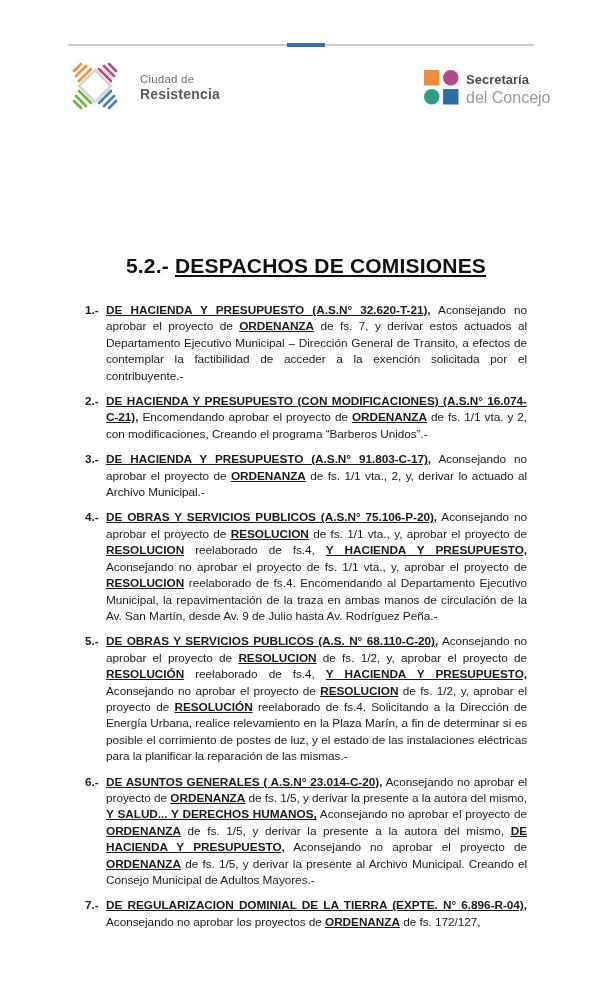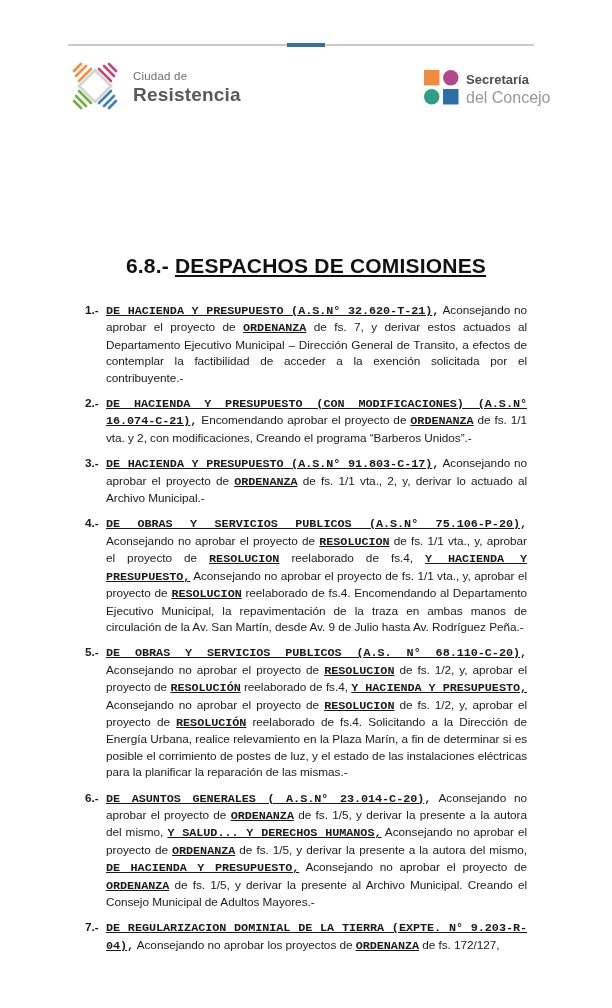--- a/index.html
+++ b/index.html
@@ -4,35 +4,35 @@
 <style>
   html,body{margin:0;padding:0;background:#ffffff;}
   body{
     width:612px;height:1008px;position:relative;overflow:hidden;
     font-family:"Liberation Sans",sans-serif;color:#1a1a1a;
   }
   
   .rule{position:absolute;top:44px;left:68px;width:466px;height:2px;background:#c8cacc;}
   .rule-accent{position:absolute;top:43px;left:287px;width:38px;height:4px;background:#3a6ca8;}
   .logo-left{position:absolute;top:60px;left:70px;display:flex;align-items:center;}
-  .logo-left .txt{margin-left:13px;line-height:1.25;}
+  .logo-left .txt{margin-left:20px;line-height:1.25;}
   .logo-left .l1{font-size:11.5px;color:#6d6e71;letter-spacing:.2px;}
-  .logo-left .l2{font-size:19px;font-weight:bold;color:#58595b;letter-spacing:.2px;}
+  .logo-left .l2{font-size:14px;font-weight:bold;color:#58595b;letter-spacing:.2px;}
   .logo-right{position:absolute;top:70px;left:424px;display:flex;align-items:center;}
   .logo-right .txt{margin-left:7px;line-height:1.2;}
   .logo-right .l1{font-size:13px;font-weight:bold;color:#4d4d4f;}
   .logo-right .l2{font-size:16px;color:#96989a;}
   
   .title{
     position:absolute;top:254px;left:85px;width:442px;text-align:center;
     font-size:21px;font-weight:bold;color:#111;letter-spacing:.2px;white-space:nowrap;
   }
   .title .pre{margin-right:6px;}
   .u{text-decoration:underline;text-align:center;}
-  .b{font-weight:bold;font-family:Liberation Mono, monospace;}
+  .b{font-weight:bold;}
   
   .items{position:absolute;top:302px;left:85px;width:442px;
     font-size:11.8px;line-height:16.4px;letter-spacing:-0.05px;}
   .item{position:relative;padding-left:21px;text-align:justify;margin-bottom:9px;}
   .item .num{position:absolute;left:0;top:0;font-weight:bold;}
 </style>
 </head>
 <body>
 
 <div class="rule"></div>
@@ -81,24 +81,24 @@
       <rect x="18.5" y="18.5" width="15" height="15" fill="#2B6EA6"></rect>
     </svg>
   </span>
   <span class="txt">
     <div class="l1">Secretaría</div>
     <div class="l2">del Concejo</div>
   </span>
 </div>
 
 <div class="title">
-  <span class="pre">6.8.-</span><span class="u">DESPACHOS DE COMISIONES</span>
+  <span class="pre">5.2.-</span><span class="u">DESPACHOS DE COMISIONES</span>
 </div>
 
 <div class="items">
     <div class="item"><span class="num">1.-</span><span class="b u">DE HACIENDA Y PRESUPUESTO (A.S.N° 32.620-T-21)</span><span class="b">,</span><span> Aconsejando no aprobar el proyecto de </span><span class="b u">ORDENANZA</span><span> de fs. 7, y derivar estos actuados al Departamento Ejecutivo Municipal – Dirección General de Transito, a efectos de contemplar la factibilidad de acceder a la exención solicitada por el contribuyente.-</span></div>
     <div class="item"><span class="num">2.-</span><span class="b u">DE HACIENDA Y PRESUPUESTO (CON MODIFICACIONES) (A.S.N° 16.074-C-21)</span><span class="b">,</span><span> Encomendando aprobar el proyecto de </span><span class="b u">ORDENANZA</span><span> de fs. 1/1 vta. y 2, con modificaciones, Creando el programa “Barberos Unidos”.-</span></div>
     <div class="item"><span class="num">3.-</span><span class="b u">DE HACIENDA Y PRESUPUESTO (A.S.N° 91.803-C-17)</span><span class="b">,</span><span> Aconsejando no aprobar el proyecto de </span><span class="b u">ORDENANZA</span><span> de fs. 1/1 vta., 2, y, derivar lo actuado al Archivo Municipal.-</span></div>
     <div class="item"><span class="num">4.-</span><span class="b u">DE OBRAS Y SERVICIOS PUBLICOS (A.S.N° 75.106-P-20)</span><span class="b">,</span><span> Aconsejando no aprobar el proyecto de </span><span class="b u">RESOLUCION</span><span> de fs. 1/1 vta., y, aprobar el proyecto de </span><span class="b u">RESOLUCION</span><span> reelaborado de fs.4, </span><span class="b u">Y HACIENDA Y PRESUPUESTO,</span><span> Aconsejando no aprobar el proyecto de fs. 1/1 vta., y, aprobar el proyecto de </span><span class="b u">RESOLUCION</span><span> reelaborado de fs.4. Encomendando al Departamento Ejecutivo Municipal, la repavimentación de la traza en ambas manos de circulación de la Av. San Martín, desde Av. 9 de Julio hasta Av. Rodríguez Peña.-</span></div>
     <div class="item"><span class="num">5.-</span><span class="b u">DE OBRAS Y SERVICIOS PUBLICOS (A.S. N° 68.110-C-20)</span><span class="b">,</span><span> Aconsejando no aprobar el proyecto de </span><span class="b u">RESOLUCION</span><span> de fs. 1/2, y, aprobar el proyecto de </span><span class="b u">RESOLUCIÓN</span><span> reelaborado de fs.4, </span><span class="b u">Y HACIENDA Y PRESUPUESTO,</span><span> Aconsejando no aprobar el proyecto de </span><span class="b u">RESOLUCION</span><span> de fs. 1/2, y, aprobar el proyecto de </span><span class="b u">RESOLUCIÓN</span><span> reelaborado de fs.4. Solicitando a la Dirección de Energía Urbana, realice relevamiento en la Plaza Marín, a fin de determinar si es posible el corrimiento de postes de luz, y el estado de las instalaciones eléctricas para la planificar la reparación de las mismas.-</span></div>
     <div class="item"><span class="num">6.-</span><span class="b u">DE ASUNTOS GENERALES ( A.S.N° 23.014-C-20)</span><span class="b">,</span><span> Aconsejando no aprobar el proyecto de </span><span class="b u">ORDENANZA</span><span> de fs. 1/5, y derivar la presente a la autora del mismo, </span><span class="b u">Y SALUD... Y DERECHOS HUMANOS,</span><span> Aconsejando no aprobar el proyecto de </span><span class="b u">ORDENANZA</span><span> de fs. 1/5, y derivar la presente a la autora del mismo, </span><span class="b u">DE HACIENDA Y PRESUPUESTO,</span><span> Aconsejando no aprobar el proyecto de </span><span class="b u">ORDENANZA</span><span> de fs. 1/5, y derivar la presente al Archivo Municipal. Creando el Consejo Municipal de Adultos Mayores.-</span></div>
-    <div class="item"><span class="num">7.-</span><span class="b u">DE REGULARIZACION DOMINIAL DE LA TIERRA (EXPTE. N° 9.203-R-04)</span><span class="b">,</span><span> Aconsejando no aprobar los proyectos de </span><span class="b u">ORDENANZA</span><span> de fs. 172/127,</span></div>
+    <div class="item"><span class="num">7.-</span><span class="b u">DE REGULARIZACION DOMINIAL DE LA TIERRA (EXPTE. N° 6.896-R-04)</span><span class="b">,</span><span> Aconsejando no aprobar los proyectos de </span><span class="b u">ORDENANZA</span><span> de fs. 172/127,</span></div>
   </div>
 
 </body></html>

